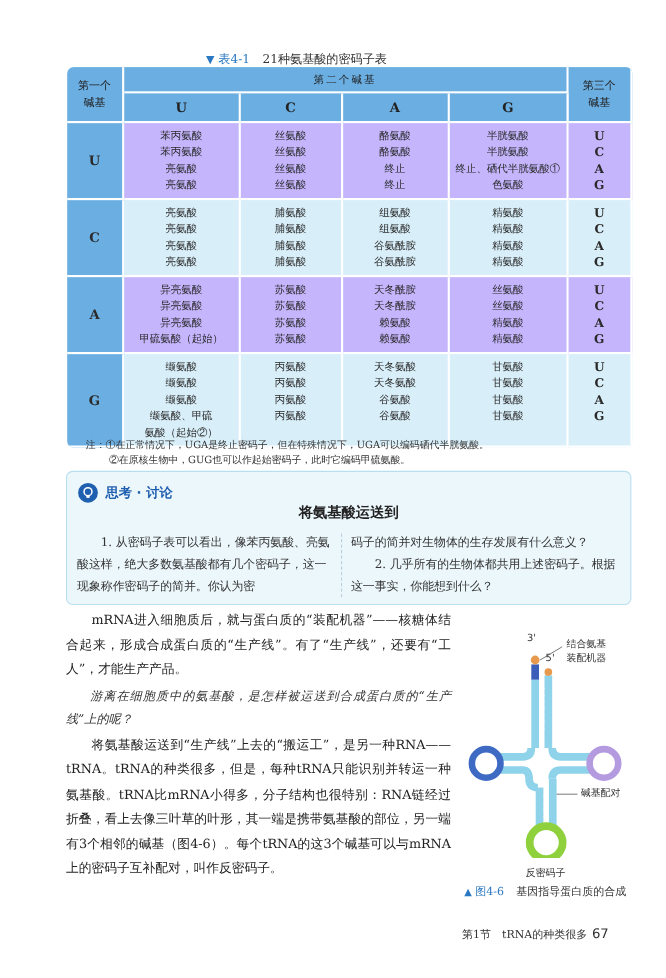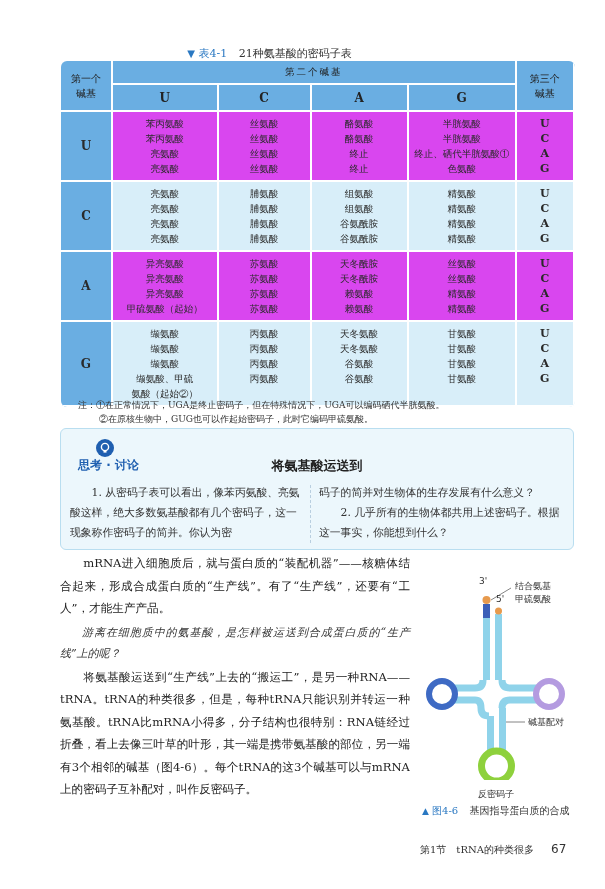--- a/index.html
+++ b/index.html
@@ -20,31 +20,31 @@
     border-radius: 6px; overflow: hidden;
   }
   table.codon th, table.codon td { border-right: 2px solid #ffffff; border-bottom: 2px solid #ffffff; text-align: center; padding: 0; }
   table.codon th { background: #6aaee2; color: #222; font-weight: normal; }
   table.codon th.col-letter { font-weight: bold; font-size: 12px; height: 25px; }
   table.codon th.top { height: 22px; letter-spacing: 2px; }
   table.codon th.side { width: 46px; font-size: 10px; line-height: 15px; }
   table.codon td.first { background: #6aaee2; font-weight: bold; font-size: 12px; width: 46px; }
   table.codon td.cell { line-height: 15px; padding: 4px 0; }
   table.codon td.third { font-weight: bold; font-size: 11px; line-height: 15px; width: 52px; }
-  tr.dark td.cell, tr.dark td.third { background: #d946ef; text-align: center; }
+  tr.dark td.cell, tr.dark td.third { background: #c4b5fd; text-align: center; }
   tr.light td.cell, tr.light td.third { background: #d8eef9; }
 
   .notes { position: absolute; top: 398px; left: 78px; font-size: 9px; line-height: 14px; color: #333; }
   .notes .l2 { padding-left: 21px; }
 
   .think {
     position: absolute; top: 428px; left: 60px; width: 512px; height: 120px;
     background: #ecf7fc; border: 1px solid #b9def0; border-radius: 6px;
   }
-  .think .head { position: absolute; top: 10px; left: 10px; display: flex; align-items: center; flex-direction: column; }
+  .think .head { position: absolute; top: 10px; left: 10px; display: flex; align-items: center; }
   .think .icon {
     width: 18px; height: 18px; border-radius: 50%; background: #1f5fb0; color: #fff;
     display: flex; align-items: center; justify-content: center; font-size: 11px; font-family: "DejaVu Sans", sans-serif; font-weight: bold;
   }
   .think .label { color: #1f5fb0; font-family: "DejaVu Sans", sans-serif; font-weight: bold; font-size: 12px; margin-left: 7px; }
   .think .title { position: absolute; top: 28px; width: 100%; text-align: center; font-family: "DejaVu Sans", sans-serif; font-weight: bold; font-size: 13px; color: #222; }
   .think .col { position: absolute; top: 54px; font-size: 10.8px; line-height: 20px; color: #333; }
   .think .colL { left: 9px; width: 234px; }
   .think .colR { left: 258px; width: 248px; }
   .think .divider { position: absolute; left: 249px; top: 56px; height: 58px; border-left: 1px dashed #b9cfe0; }
@@ -54,21 +54,21 @@
   .body-text p { margin: 0; text-indent: 2em; text-align: justify; }
   .body-text p.q { font-style: italic; color: #333; font-size: 11px; margin: 2px 0 2px 0; line-height: 21px; }
 
   .figure { position: absolute; left: 425px; top: 570px; width: 170px; height: 230px; }
   .fig-label { position: absolute; font-family: "DejaVu Sans", sans-serif; font-size: 9px; color: #333; line-height: 13px; }
   .fig-caption { position: absolute; left: 422px; top: 782px; font-size: 10px; color: #333; }
   .fig-caption .tri { color: #2a78c2; font-size: 9px; }
   .fig-caption .num { color: #2a78c2; margin-right: 8px; }
 
   .footer { position: absolute; top: 842px; left: 420px; font-size: 10px; color: #333; }
-  .footer .pg { font-family: "DejaVu Sans", sans-serif; font-size: 12px; margin-left: 14px; }
+  .footer .pg { font-family: "DejaVu Sans", sans-serif; font-size: 12px; margin-left: 1px; }
 </style>
 </head>
 <body>
 
 <div class="caption">
   <span class="tri">▼</span>
   <span class="num">表4-1</span>
   <span>21种氨基酸的密码子表</span>
 </div>
 
@@ -304,21 +304,21 @@
     <circle cx="71.5" cy="196" r="15" fill="none" stroke="#8ed13c" stroke-width="7"></circle>
     <circle cx="66" cy="213" r="3" fill="#e79a4d"></circle>
     <circle cx="73" cy="214" r="3" fill="#e79a4d"></circle>
     <circle cx="80" cy="213" r="3" fill="#1f4fa8"></circle>
 
     <line x1="66" y1="30" x2="86" y2="18" stroke="#666" stroke-width="0.8"></line>
     <line x1="81" y1="152" x2="100" y2="152" stroke="#666" stroke-width="0.8"></line>
   </svg>
   <div class="fig-label" style="left:54px;top:5px">3'</div>
   <div class="fig-label" style="left:71px;top:23px">5'</div>
-  <div class="fig-label" style="left:90px;top:10px"><span>结合氨基</span><br><span>甲硫氨酸</span></div>
+  <div class="fig-label" style="left:90px;top:10px"><span>结合氨基</span><br><span>装配机器</span></div>
   <div class="fig-label" style="left:103px;top:146px">碱基配对</div>
   <div class="fig-label" style="left:54px;top:196px;top:193px;margin-top:0"></div>
 </div>
 <div class="fig-label" style="left:478px;top:788px;position:absolute">反密码子</div>
 
 <div class="fig-caption" style="top:804px">
   <span class="tri">▲</span>
   <span class="num">图4-6</span>
   <span>基因指导蛋白质的合成</span>
 </div>

